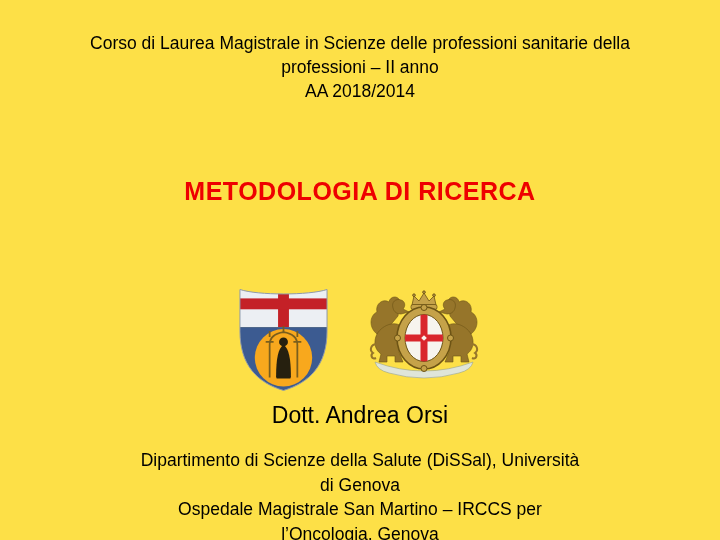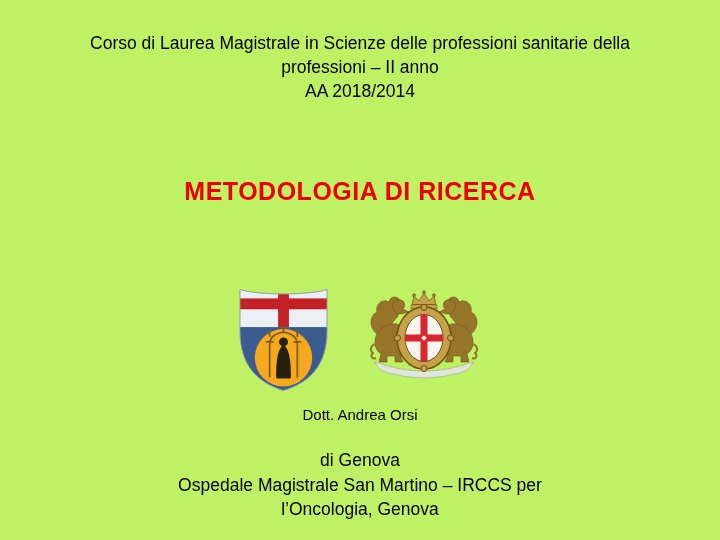--- a/index.html
+++ b/index.html
@@ -1,21 +1,21 @@
 <!DOCTYPE html>
 <html style="--title_red: #ee0000; --crest_silver: #eceff3; --crest_cross_red: #c42127; --crest_blue: #3c5b91; --crest_yellow: #f8a81d; --figure_dark: #26200f; --column_gold: #7a5e1d; --gold: #96752a; --gold_light: #c5a249; --gold_dark: #6d5415; --comune_cross_red: #d9262c; --ribbon: #dfe5d9; --ribbon_stroke: #9aa48d;"><head>
 <meta charset="utf-8">
 <style>
   * { margin: 0; padding: 0; box-sizing: border-box; }
   html, body { background: #fff; }
   .slide {
     position: relative;
     width: 720px;
     height: 540px;
-    background: #bef264;
+    background: #fde047;
     overflow: hidden;
     font-family: "Liberation Sans", "DejaVu Sans", sans-serif;
     color: #000;
   }
   .center-text { position: absolute; left: 0; right: 0; text-align: center; }
   .header-block {
     top: 31px;
     font-size: 17.5px;
     line-height: 24px;
     font-weight: 400;
@@ -33,21 +33,21 @@
     top: 281px;
     left: 0; right: 0;
     height: 112px;
     display: flex;
     justify-content: center;
     align-items: center;
     gap: 32px;
   }
   .presenter-block {
     top: 403px;
-    font-size: 15px;
+    font-size: 23px;
     line-height: 24.5px;
   }
   .affiliation-block {
     top: 448px;
     font-size: 17.5px;
     line-height: 24.5px;
   }
   
   .f-silver  { fill: var(--crest_silver, #eceff3); }
   .f-red     { fill: var(--crest_cross_red, #c42127); }
@@ -150,18 +150,19 @@
           <rect x="41" y="46.5" width="40" height="7" class="f-red2"></rect>
         </g>
         <rect x="59" y="48" width="4" height="4" fill="#f7f4ee" transform="rotate(45 61 50)"></rect>
       </g>
     </svg>
   </div>
 
   <div class="center-text presenter-block">Dott. Andrea Orsi</div>
 
   <div class="center-text affiliation-block">
+    <div>Dipartimento di Scienze della Salute (DiSSal), Università</div>
     <div>di Genova</div>
     <div>Ospedale Magistrale San Martino – IRCCS per</div>
     <div>l’Oncologia, Genova</div>
   </div>
 
 </div>
 
 </body></html>

